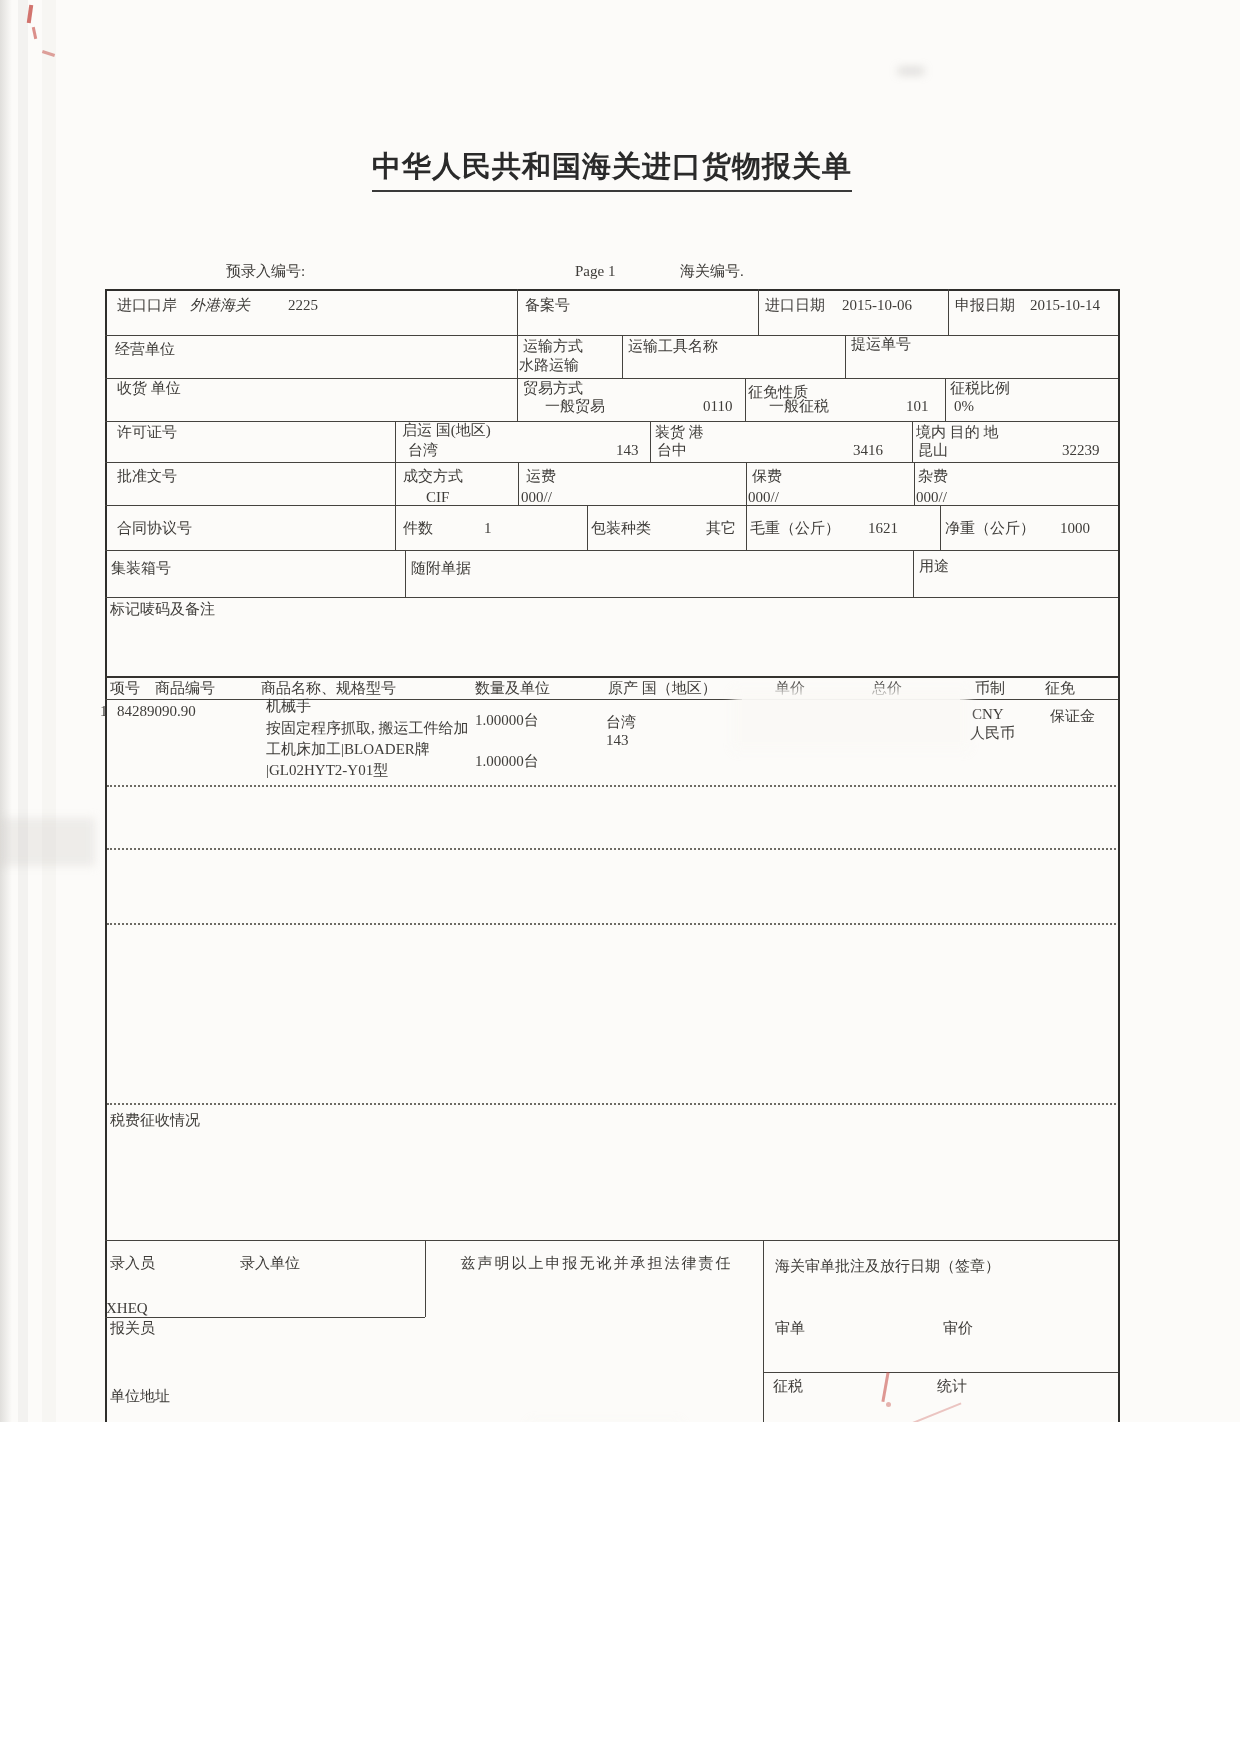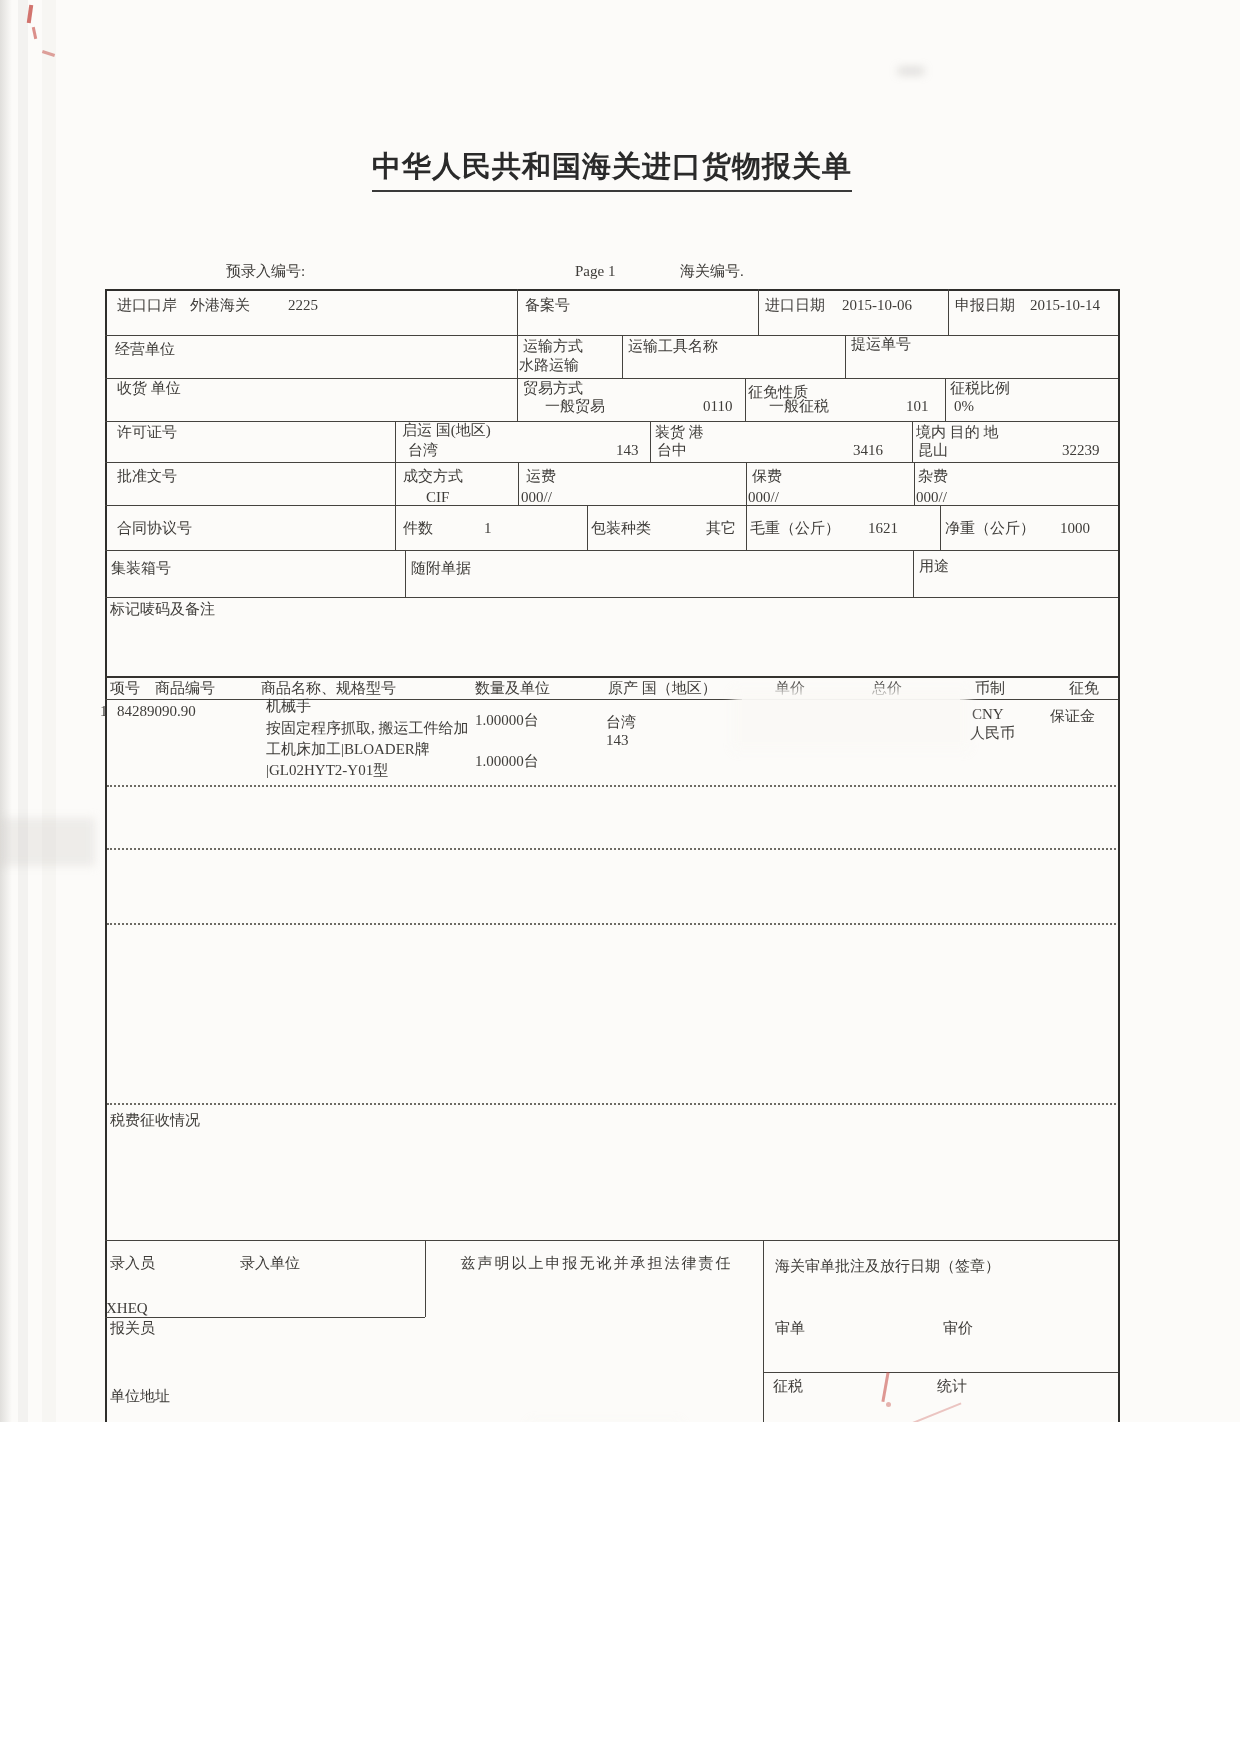--- a/index.html
+++ b/index.html
@@ -81,21 +81,21 @@
   <div class="vl" style="left:913px;top:550px;height:47px;"></div>
   <div class="vl" style="left:763px;top:1240px;height:275px;"></div>
   <div class="vl" style="left:425px;top:1240px;height:77px;"></div>
 
   <div class="dot" style="left:107px;top:785px;width:1009px;"></div>
   <div class="dot" style="left:107px;top:848px;width:1009px;"></div>
   <div class="dot" style="left:107px;top:923px;width:1009px;"></div>
   <div class="dot" style="left:107px;top:1103px;width:1009px;"></div>
 
   <div class="t" style="left:117px;top:297px;">进口口岸</div>
-  <div class="t" style="left:190px;top:297px;">外港海关</div>
+  <div class="t" style="left:190px;top:297px;font-style:italic;">外港海关</div>
   <div class="t" style="left:288px;top:297px;">2225</div>
   <div class="t" style="left:525px;top:297px;">备案号</div>
   <div class="t" style="left:765px;top:297px;">进口日期</div>
   <div class="t" style="left:842px;top:297px;">2015-10-06</div>
   <div class="t" style="left:955px;top:297px;">申报日期</div>
   <div class="t" style="left:1030px;top:297px;">2015-10-14</div>
 
   <div class="t" style="left:115px;top:341px;">经营单位</div>
   <div class="t" style="left:523px;top:338px;">运输方式</div>
   <div class="t" style="left:519px;top:357px;">水路运输</div>
@@ -149,21 +149,21 @@
   <div class="t" style="left:110px;top:601px;">标记唛码及备注</div>
 
   <div class="t" style="left:110px;top:680px;">项号</div>
   <div class="t" style="left:155px;top:680px;text-align:right;">商品编号</div>
   <div class="t" style="left:261px;top:680px;">商品名称、规格型号</div>
   <div class="t" style="left:475px;top:680px;">数量及单位</div>
   <div class="t" style="left:608px;top:680px;">原产 国（地区）</div>
   <div class="t" style="left:775px;top:680px;">单价</div>
   <div class="t" style="left:872px;top:680px;">总价</div>
   <div class="t" style="left:975px;top:680px;">币制</div>
-  <div class="t" style="left:1069px;top:680px;">征免</div>
+  <div class="t" style="left:1045px;top:680px;">征免</div>
 
   <div class="t" style="left:100px;top:703px;">1</div>
   <div class="t" style="left:117px;top:703px;">84289090.90</div>
   <div class="t" style="left:266px;top:698px;">机械手</div>
   <div class="t" style="left:266px;top:720px;">按固定程序抓取, 搬运工件给加</div>
   <div class="t" style="left:266px;top:741px;">工机床加工|BLOADER牌</div>
   <div class="t" style="left:266px;top:762px;">|GL02HYT2-Y01型</div>
   <div class="t" style="left:475px;top:712px;">1.00000台</div>
   <div class="t" style="left:475px;top:753px;">1.00000台</div>
   <div class="t" style="left:606px;top:714px;">台湾</div>

